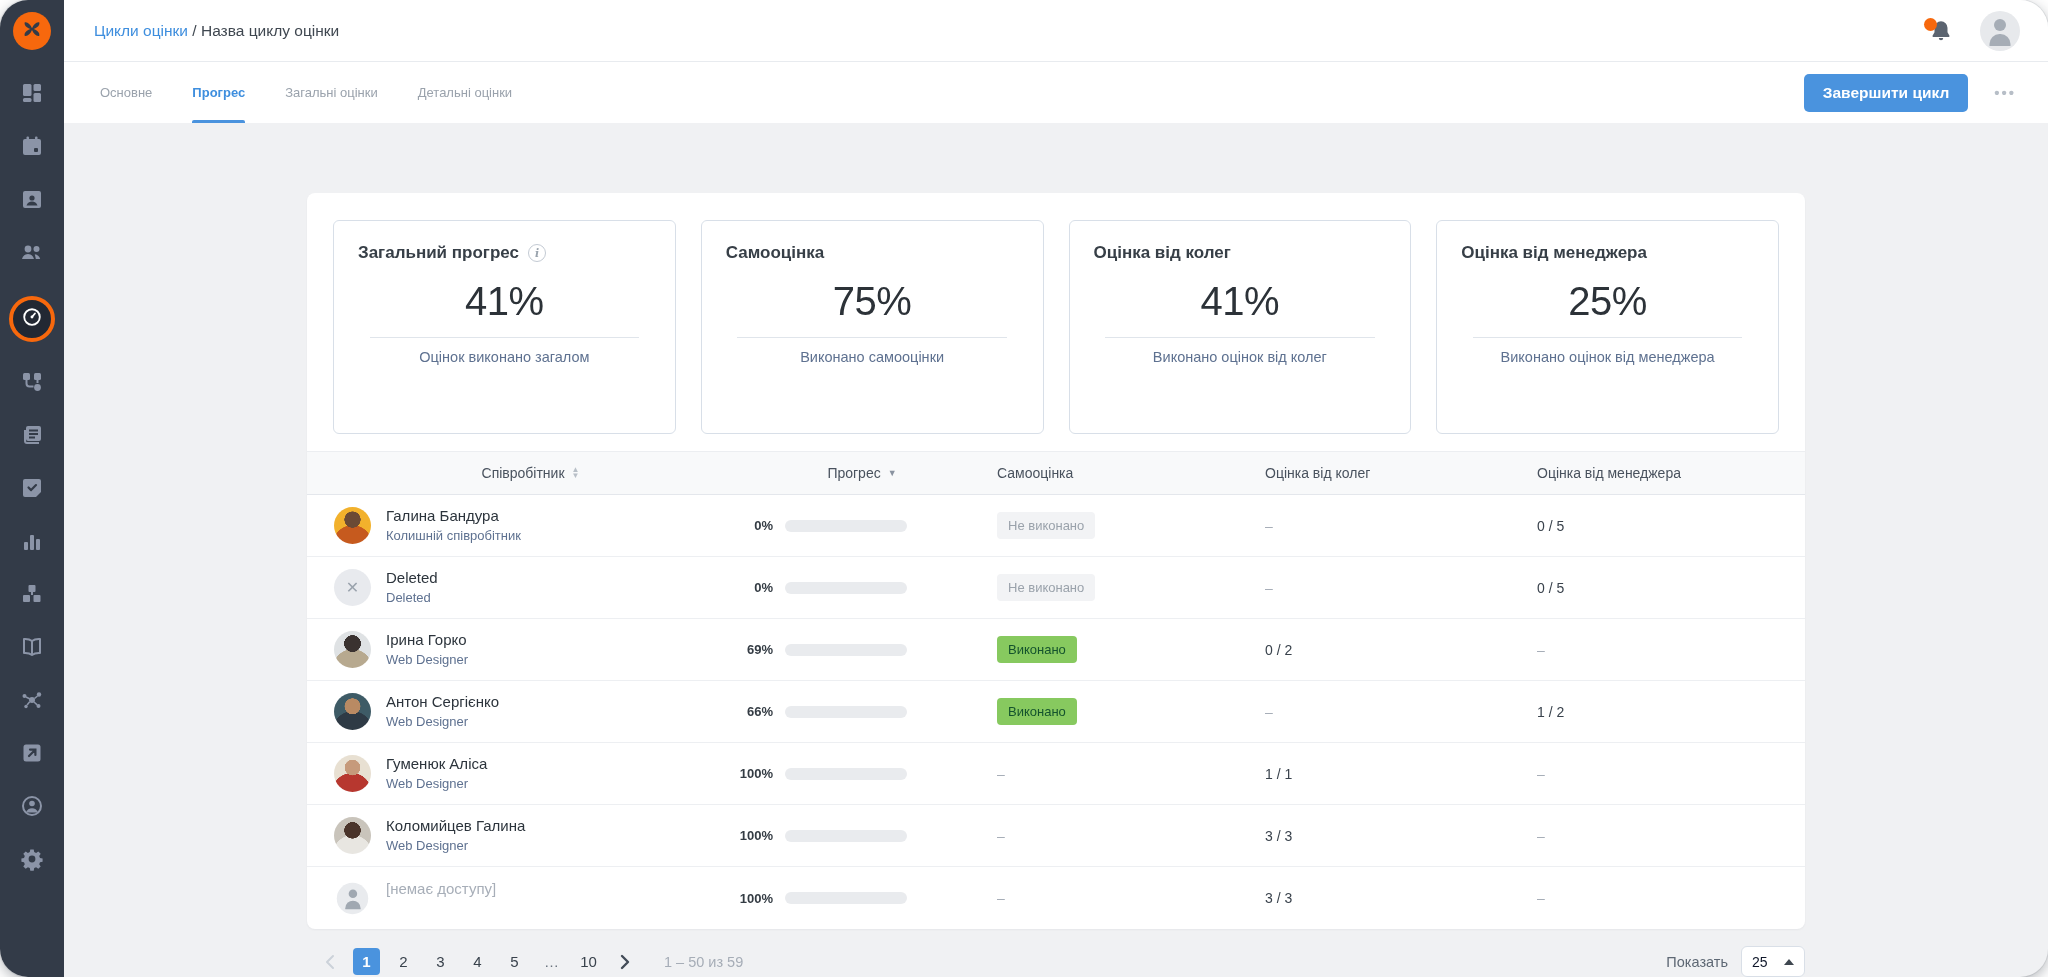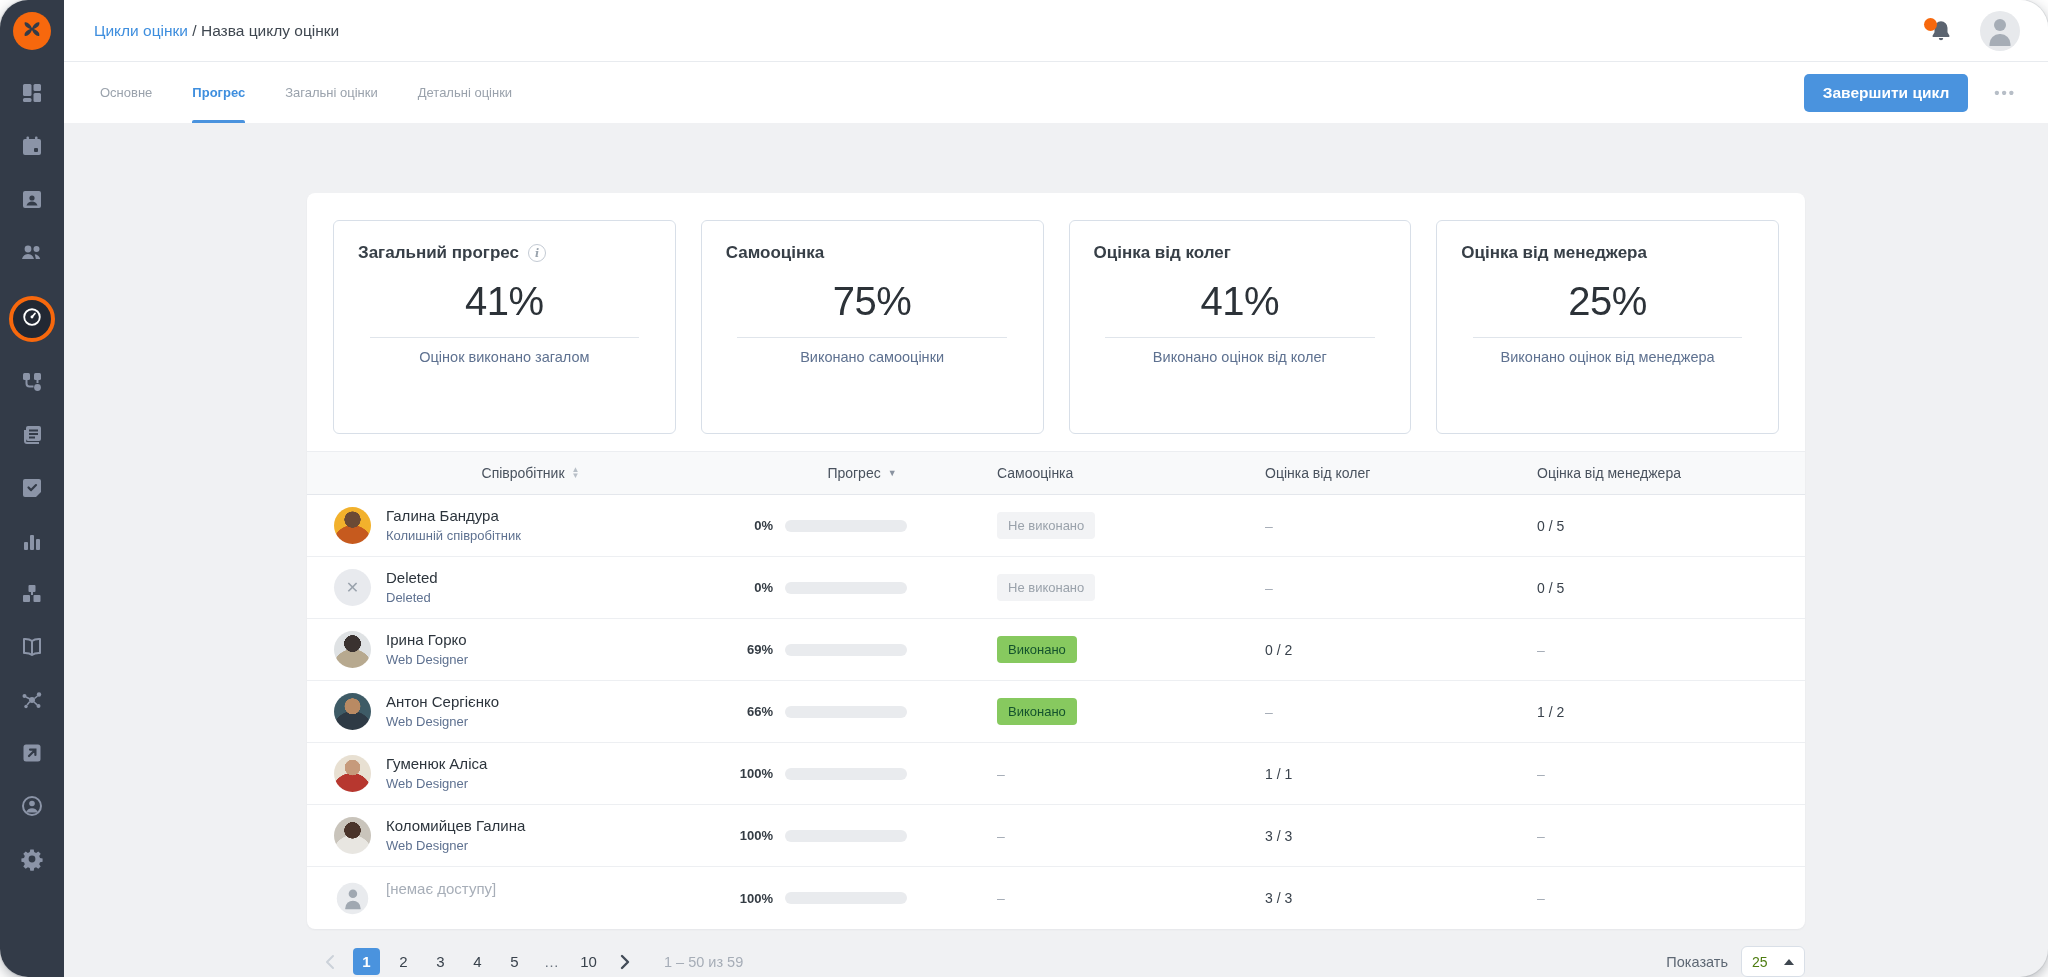--- a/index.html
+++ b/index.html
@@ -98,21 +98,21 @@
   .page-chevron { width:26px; height:26px; display:flex; align-items:center; justify-content:center; cursor:pointer; }
   .page-btn { min-width:27px; height:27px; border-radius:4px; display:flex; align-items:center; justify-content:center;
               font-size:15px; color:#39424C; cursor:pointer; padding:0 5px; }
   .page-btn.active { background:#4A93DE; color:#fff; font-weight:bold; }
   .page-btn.ellipsis { cursor:default; color:#6A737E; }
   .range-label { font-size:14.5px; color:#A6ADB7; margin-left:16px; }
   .page-size { margin-left:auto; display:flex; align-items:center; gap:13px; }
   .page-size-label { font-size:14.5px; color:#5E6874; }
   .select-box { background:#fff; border:1px solid #D9DFE7; border-radius:6px; width:64px; height:31px; display:flex; align-items:center;
                 justify-content:space-between; padding:0 10px; cursor:pointer; }
-  .select-value { font-size:14px; color:#4d7c0f; }
+  .select-value { font-size:14px; color:#0f172a; }
   .select-arrow { width:0; height:0; border-left:5px solid transparent; border-right:5px solid transparent; border-bottom:6px solid #3F4750; }
 </style>
 </head>
 <body>
 
 <div class="window">
 
   <aside class="sidebar">
     <div class="logo">
       <svg viewBox="0 0 40 40">

